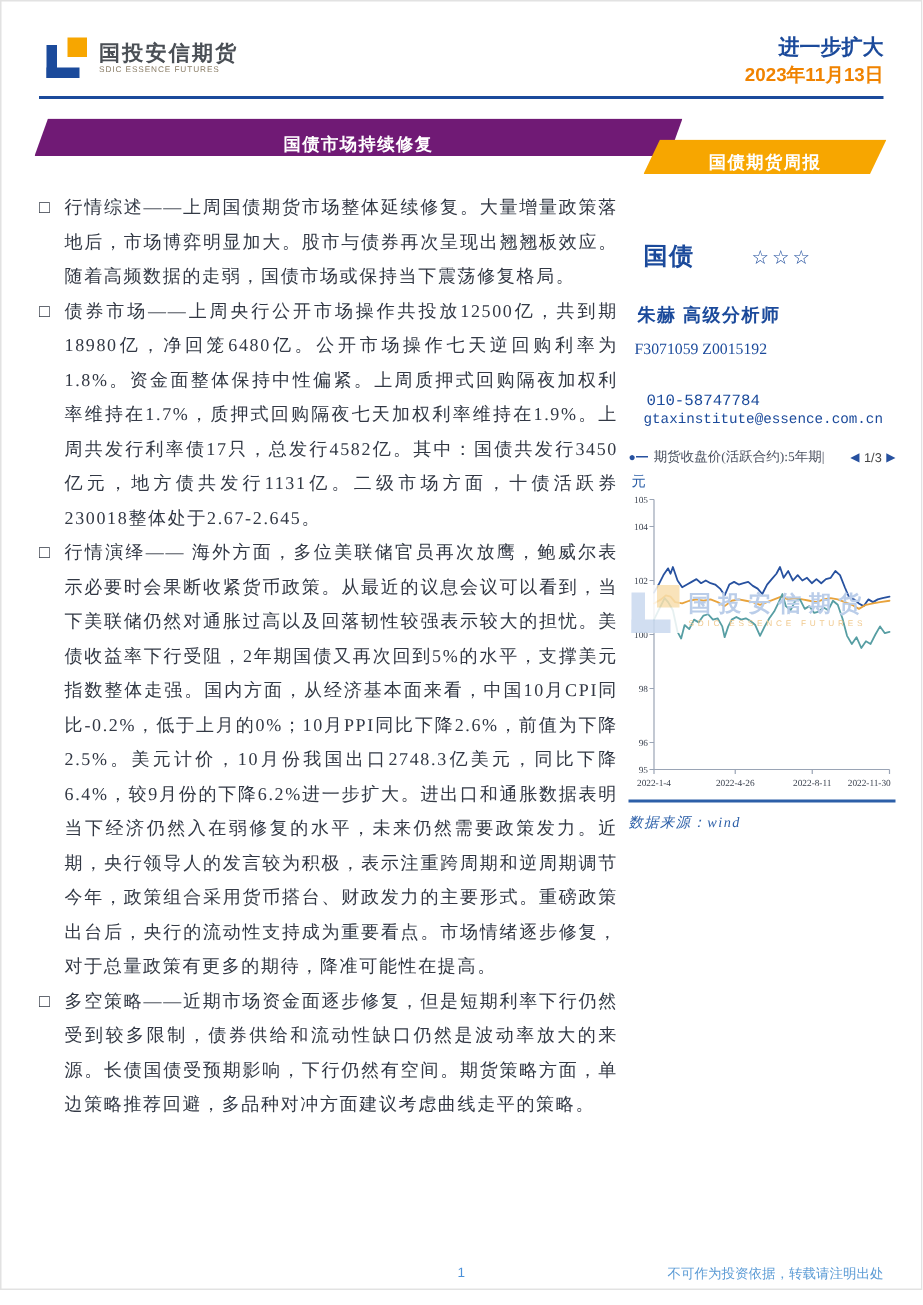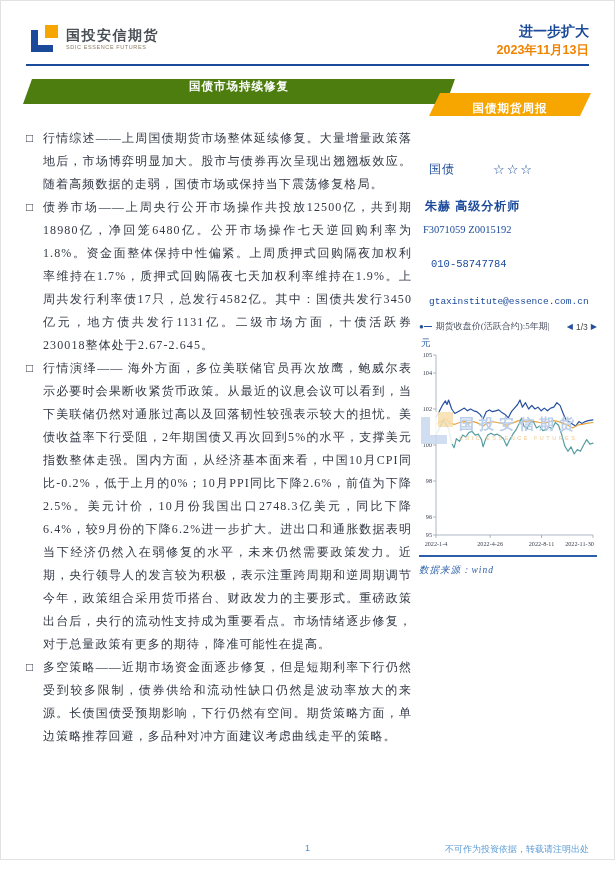--- a/index.html
+++ b/index.html
@@ -12,45 +12,45 @@
   .logo-mark .lm-blue-l{position:absolute;left:0;top:5px;width:22px;height:22px;
         border-left:7px solid #1B4A9B;border-bottom:7px solid #1B4A9B;box-sizing:border-box;}
   .logo-mark .lm-orange{position:absolute;right:0;top:0;width:13px;height:13px;background:#F7A600;}
   .logo-title{font-size:14px;font-weight:bold;color:#4a4f55;letter-spacing:1.5px;line-height:16px;}
   .logo-subtitle{font-size:5.5px;color:#8a7d66;letter-spacing:.6px;line-height:8px;}
   .header-right{position:absolute;right:25px;top:20px;text-align:right;}
   .report-type{font-size:14px;font-weight:bold;color:#1B4A9B;line-height:20px;}
   .report-date{font-size:12.5px;font-weight:bold;color:#F08300;line-height:18px;}
   .header-rule{position:absolute;left:25px;right:25px;top:63px;height:2px;background:#1B4A9B;}
   
-  .banner-blue{position:absolute;left:22px;top:78px;width:432px;height:25px;background:#4d7c0f;
+  .banner-blue{position:absolute;left:22px;top:78px;width:432px;height:25px;background:#701a75;
         clip-path:polygon(9px 0,100% 0,calc(100% - 9px) 100%,0 100%);
-        display:flex;align-items:flex-start;justify-content:center;z-index:1;}
+        display:flex;align-items:flex-end;justify-content:center;z-index:1;}
   .banner-blue span{color:#fff;font-size:11.5px;font-weight:bold;letter-spacing:1px;}
   .banner-orange{position:absolute;left:428px;top:92px;width:162px;height:23px;background:#F7A600;
         clip-path:polygon(11px 0,100% 0,calc(100% - 11px) 100%,0 100%);
         display:flex;align-items:flex-end;justify-content:center;z-index:2;}
   .banner-orange span{color:#fff;font-size:11.5px;font-weight:bold;letter-spacing:1px;}
   
   .main{position:absolute;left:25px;top:126px;width:386px;
         font-family:"Liberation Serif","DejaVu Serif",serif;
         font-size:12px;line-height:23px;color:#323844;letter-spacing:1.1px;}
   .bullet{position:relative;padding-left:17px;text-align:justify;}
   .bullet .mk{position:absolute;left:0;top:0;letter-spacing:0;color:#323844;}
   
   .sidebar{position:absolute;left:418px;top:160px;width:178px;color:#1B4A9B;}
   .s-title{font-size:12px;font-weight:bold;padding-left:10px;margin-bottom:9px;letter-spacing:1px;}
   .s-row{display:flex;align-items:center;padding-left:10px;margin-bottom:20px;}
-  .s-subject{font-size:12px;font-weight:normal;letter-spacing:1px;}
+  .s-subject{font-size:16px;font-weight:bold;letter-spacing:1px;}
   .stars{margin-left:38px;font-size:13px;letter-spacing:2px;color:#1B4A9B;}
   .s-analyst{font-size:12px;font-weight:bold;padding-left:6px;margin-bottom:9px;letter-spacing:1px;}
   .s-codes{font-family:Liberation Serif, serif;font-size:10.5px;
         padding-left:4px;margin-bottom:23px;}
   .s-phone{font-family:"Liberation Mono","DejaVu Sans Mono",monospace;font-size:10.5px;
-        padding-left:12px;margin-bottom:26px;}
+        padding-left:12px;margin-bottom:0;}
   .s-email{font-family:"Liberation Mono","DejaVu Sans Mono",monospace;font-size:9.5px;
         padding-left:10px;margin-bottom:13px;}
   .fig-title{font-size:11px;font-weight:bold;padding-bottom:6px;margin-bottom:14px;
         border-bottom:2px solid #2C5FA8;letter-spacing:.5px;}
   .legend-row{display:flex;align-items:center;font-size:9px;color:#4a5160;white-space:nowrap;}
   .lg-dot{color:#27519F;font-size:8px;line-height:8px;}
   .lg-line{width:8px;border-top:1.5px solid #27519F;height:0;margin-right:2px;}
   .lg-label{margin-left:2px;font-family:"Liberation Serif","DejaVu Serif",serif;}
   .pager{margin-left:auto;display:flex;align-items:center;gap:3px;}
   .pager .tri{color:#27519F;font-size:8px;cursor:pointer;}

